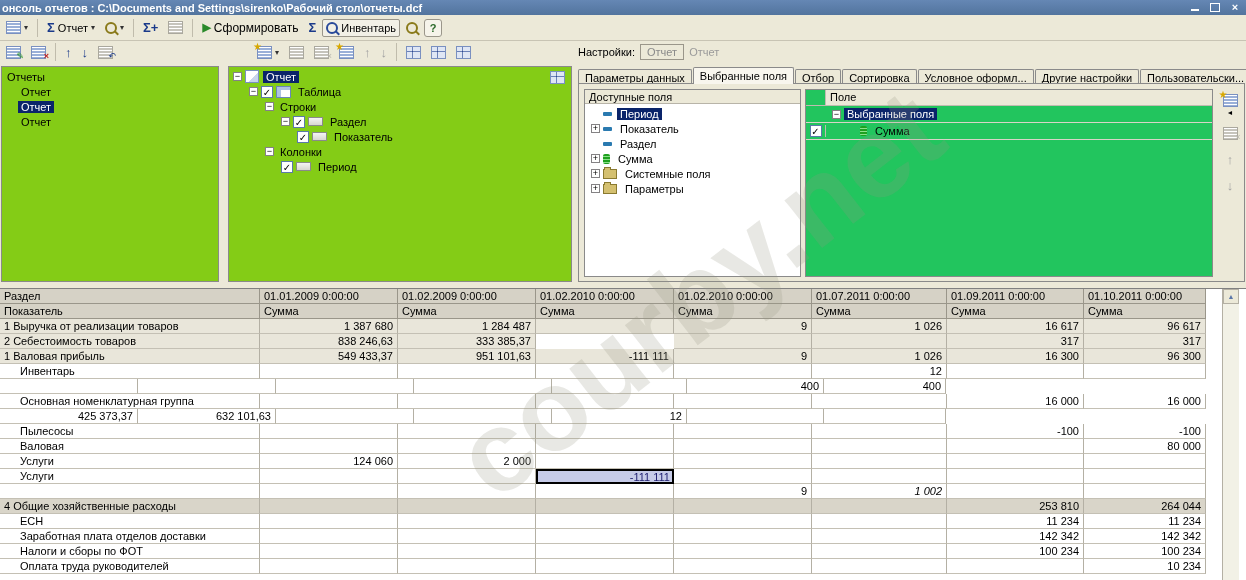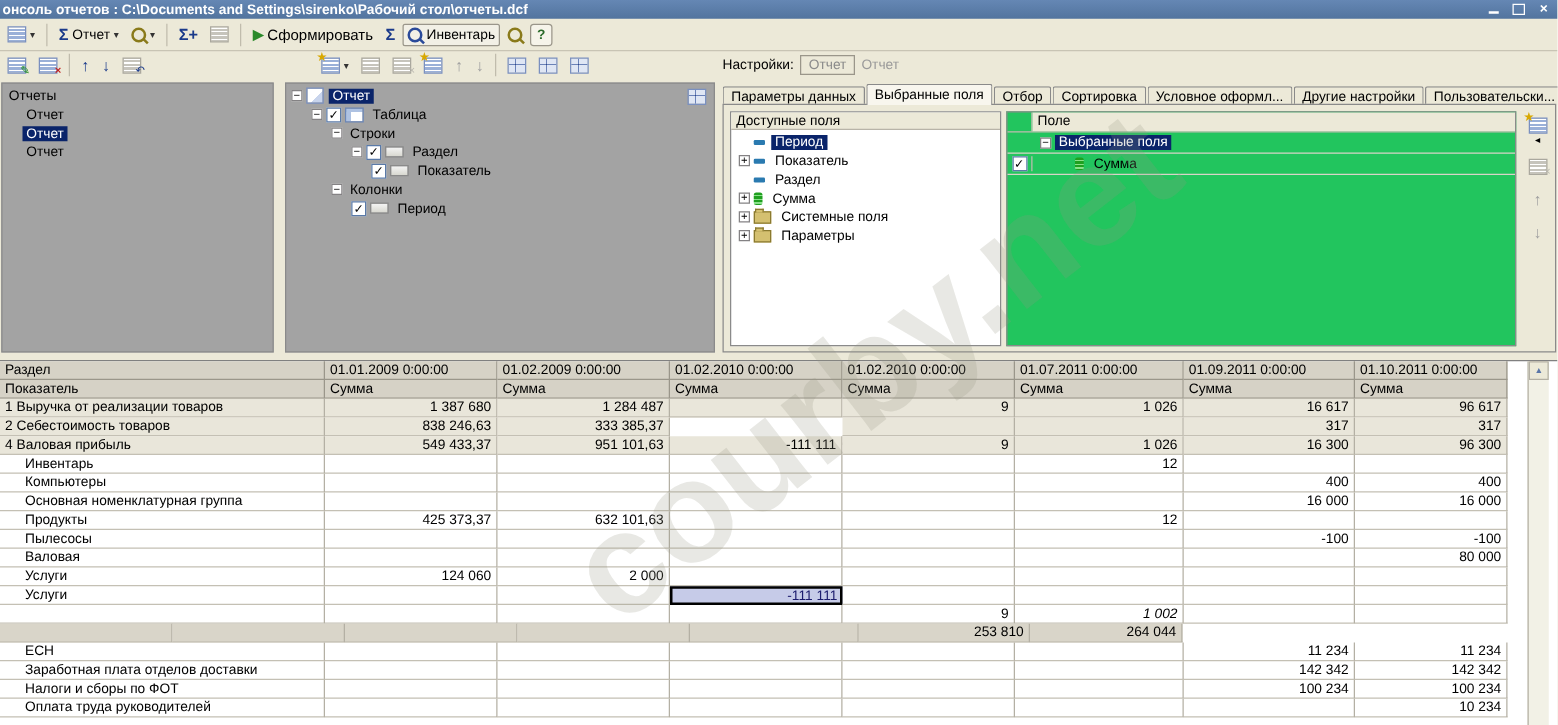--- a/index.html
+++ b/index.html
@@ -34,21 +34,21 @@
   .ov.green{color:#1a8a1a}.ov.red{color:#c02020;font-weight:bold}.ov.star{color:#d8a800;font-size:10px;top:-5px;left:-5px;right:auto;bottom:auto}
   .arr{font-weight:bold;font-size:13px;line-height:13px;color:#1a3a8a}
   .arr.gray{color:#a0a0a0}
   .ic-grid{width:13px;height:11px;border:1px solid #7a90c0;display:inline-block;
     background:linear-gradient(#dfe6f4,#dfe6f4),linear-gradient(90deg,transparent 5px,#7a90c0 5px 6px,transparent 6px),linear-gradient(transparent 4px,#7a90c0 4px 5px,transparent 5px);background-blend-mode:multiply}
   
   .setbar{position:absolute;left:578px;top:44px;display:flex;align-items:center;gap:5px}
   .setbtn{border:1px solid #9a968a;padding:1px 6px;color:#8a8a8a;background:#ece9d8}
   .setlink{color:#9a9a9a}
   
-  .panel{position:absolute;background:#a3a3a3;border:1px solid #8a8a8a}
+  .panel{position:absolute;background:#84cc16;border:1px solid #8a8a8a}
   #reports-panel{left:1px;top:66px;width:216px;height:214px}
   #struct-panel{left:228px;top:66px;width:342px;height:214px}
   .tree{padding:2px 0 0 2px}
   .trow{display:flex;align-items:center;height:15px;white-space:nowrap}
   .tlabel{padding:0 3px}
   .tlabel.sel{background:#0a246a;color:#fff}
   .exp{width:9px;height:9px;border:1px solid #848284;background:#fff;font-size:9px;line-height:7px;text-align:center;box-sizing:border-box;margin-right:3px;flex:0 0 auto}
   .cb{width:12px;height:12px;border:1px solid #5a7aa8;background:#fff;font-size:10px;line-height:11px;text-align:center;box-sizing:border-box;margin-right:3px;flex:0 0 auto;color:#000}
   .ic-dash{width:9px;height:4px;background:#2a7ab0;border-radius:1px;margin-right:5px;flex:0 0 auto}
   .ic-field{width:13px;height:7px;border:1px solid #8a8a8a;background:linear-gradient(#f4f4f4,#d8d8d0);margin-right:4px;flex:0 0 auto}
@@ -411,61 +411,59 @@
       <div class="gc" style="width: 260px;">2 Себестоимость товаров</div>
       <div class="gc num" style="width: 138px;">838 246,63</div>
       <div class="gc num" style="width: 138px;">333 385,37</div>
       <div class="gc num" style="width: 138px; margin-top: 20px;">111 111</div>
       <div class="gc num" style="width: 138px;"></div>
       <div class="gc num" style="width: 135px;"></div>
       <div class="gc num" style="width: 137px;">317</div>
       <div class="gc num" style="width: 122px;">317</div>
     </div>
     <div class="grow rg1">
-      <div class="gc" style="width: 260px;">4 Валовая прибыль</div>
+      <div class="gc" style="width: 260px;">1 Валовая прибыль</div>
       <div class="gc num" style="width: 138px;">549 433,37</div>
       <div class="gc num" style="width: 138px;">951 101,63</div>
       <div class="gc num" style="width: 138px;">-111 111</div>
       <div class="gc num" style="width: 138px;">9</div>
       <div class="gc num" style="width: 135px;">1 026</div>
       <div class="gc num" style="width: 137px;">16 300</div>
       <div class="gc num" style="width: 122px;">96 300</div>
     </div>
     <div class="grow">
       <div class="gc name-detail" style="width: 260px;">Инвентарь</div>
       <div class="gc num" style="width: 138px;"></div>
       <div class="gc num" style="width: 138px;"></div>
       <div class="gc num" style="width: 138px;"></div>
       <div class="gc num" style="width: 138px;"></div>
       <div class="gc num" style="width: 135px;">12</div>
       <div class="gc num" style="width: 137px;"></div>
       <div class="gc num" style="width: 122px;"></div>
     </div>
     <div class="grow">
-      <div class="gc name-detail" style="width: 260px;">Компьютеры</div>
       <div class="gc num" style="width: 138px;"></div>
       <div class="gc num" style="width: 138px;"></div>
       <div class="gc num" style="width: 138px;"></div>
       <div class="gc num" style="width: 138px;"></div>
       <div class="gc num" style="width: 135px;"></div>
       <div class="gc num" style="width: 137px;">400</div>
       <div class="gc num" style="width: 122px;">400</div>
     </div>
     <div class="grow">
       <div class="gc name-detail" style="width: 260px;">Основная номенклатурная группа</div>
       <div class="gc num" style="width: 138px;"></div>
       <div class="gc num" style="width: 138px;"></div>
       <div class="gc num" style="width: 138px;"></div>
       <div class="gc num" style="width: 138px;"></div>
       <div class="gc num" style="width: 135px;"></div>
       <div class="gc num" style="width: 137px;">16 000</div>
       <div class="gc num" style="width: 122px;">16 000</div>
     </div>
     <div class="grow">
-      <div class="gc name-detail" style="width: 260px;">Продукты</div>
       <div class="gc num" style="width: 138px;">425 373,37</div>
       <div class="gc num" style="width: 138px;">632 101,63</div>
       <div class="gc num" style="width: 138px;"></div>
       <div class="gc num" style="width: 138px;"></div>
       <div class="gc num" style="width: 135px;">12</div>
       <div class="gc num" style="width: 137px;"></div>
       <div class="gc num" style="width: 122px;"></div>
     </div>
     <div class="grow">
       <div class="gc name-detail" style="width: 260px;">Пылесосы</div>
@@ -511,20 +509,21 @@
       <div class="gc name-detail" style="width: 260px;"></div>
       <div class="gc num" style="width: 138px;"></div>
       <div class="gc num" style="width: 138px;"></div>
       <div class="gc num" style="width: 138px;"></div>
       <div class="gc num" style="width: 138px;">9</div>
       <div class="gc num" style="width: 135px; font-style: italic;">1 002</div>
       <div class="gc num" style="width: 137px;"></div>
       <div class="gc num" style="width: 122px;"></div>
     </div>
     <div class="grow rg2">
+      <div class="gc" style="width: 260px;">4 Общие хозяйственные расходы</div>
       <div class="gc num" style="width: 138px;"></div>
       <div class="gc num" style="width: 138px;"></div>
       <div class="gc num" style="width: 138px;"></div>
       <div class="gc num" style="width: 138px;"></div>
       <div class="gc num" style="width: 135px;"></div>
       <div class="gc num" style="width: 137px;">253 810</div>
       <div class="gc num" style="width: 122px;">264 044</div>
     </div>
     <div class="grow">
       <div class="gc name-detail" style="width: 260px;">ЕСН</div>

